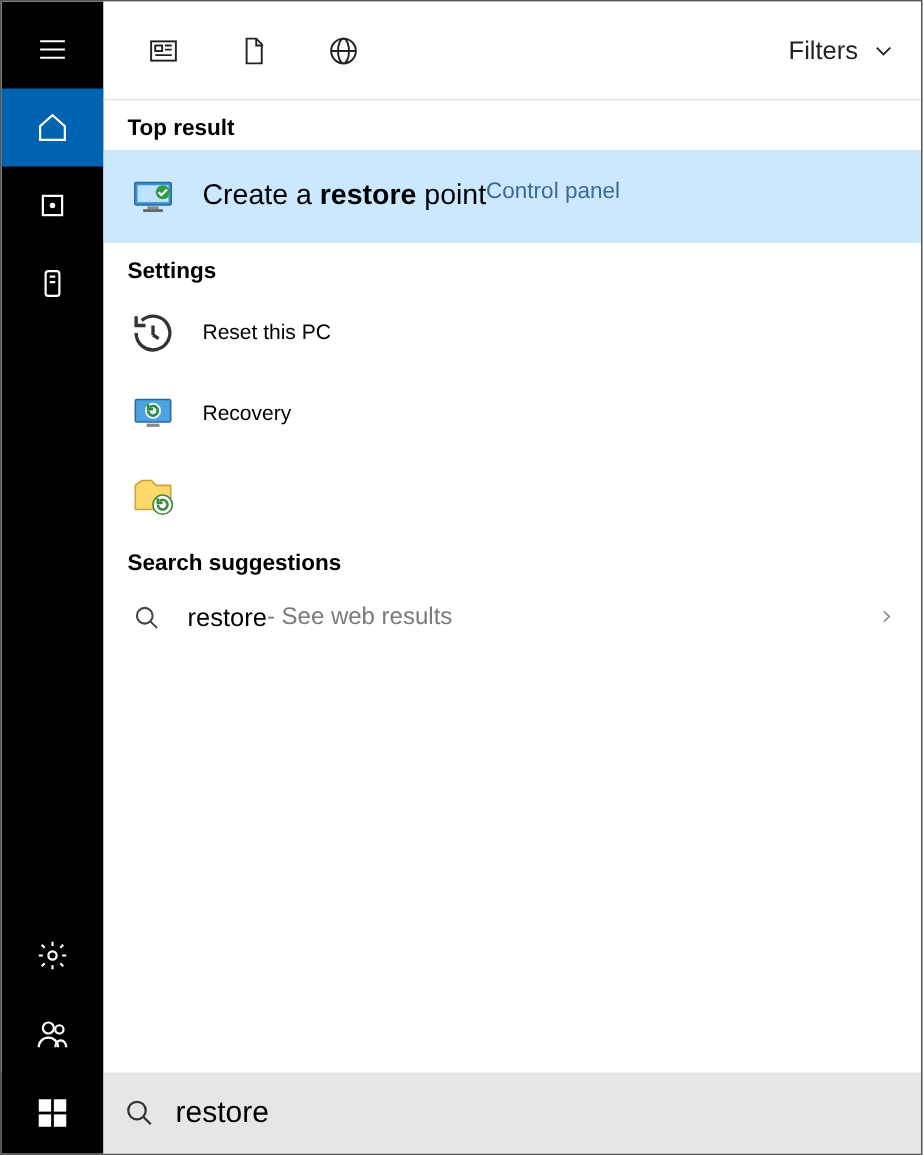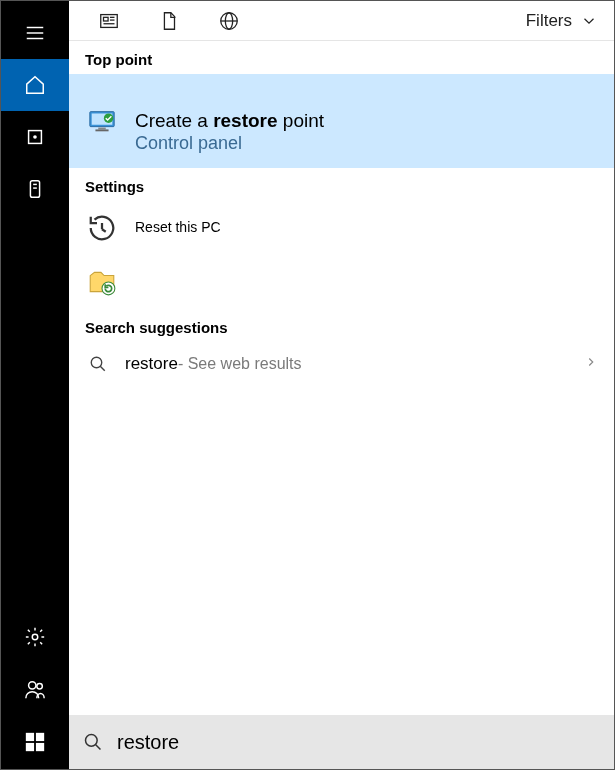--- a/index.html
+++ b/index.html
@@ -46,21 +46,21 @@
   .start-button svg { width:22px; height:22px; fill:#fff; }
 
   
   .main {
     flex: 1;
     display: flex;
     flex-direction: column;
     background: #fff;
   }
   .topbar {
-    height: 40px;
+    height: 66px;
     display: flex;
     align-items: center;
     padding: 0 10px;
     border-bottom: 1px solid #e5e5e5;
   }
   .topbar .scope {
     width: 60px; height: 56px;
     display:flex;align-items:center;justify-content:center;
     cursor:pointer;
   }
@@ -92,23 +92,23 @@
   .result-row.top {
     background:#cce8ff;
     padding: 14px 16px;
   }
   .result-icon {
     width:34px;height:34px;
     display:flex;align-items:center;justify-content:center;
     flex-shrink:0;
   }
   .result-icon svg{width:30px;height:30px;}
-  .result-labels { display:flex;flex-direction:column;margin-top:21px; }
+  .result-labels { display:flex;flex-direction:row; }
   .result-title { font-size:19px; color:#000; line-height:1.25; }
-  .result-sub { font-size:18px; color:#4a6; color:#5a7d9a; }
+  .result-sub { font-size:15px; color:#4a6; color:#5a7d9a; }
   .result-sub { color:#3a6a93; }
   .settings-row .result-title { font-size:14px; }
   .suggestion-row {
     display:flex;align-items:center;
     padding: 12px 16px;
     cursor:pointer;
   }
   .suggestion-row .sicon{width:26px;display:flex;justify-content:center;margin-right:14px;}
   .suggestion-row .sicon svg{width:18px;height:18px;stroke:#444;fill:none;stroke-width:1.8;}
   .suggestion-text{font-size:17px;color:#000;}
@@ -218,21 +218,21 @@
       </div>
       <div class="filters">
         <span>Filters</span>
         <svg viewBox="0 0 24 24">
             <polyline points="6 9 12 15 18 9"></polyline>
           </svg>
       </div>
     </div>
 
     <div class="content-scroll">
-      <div class="section-header">Top point</div>
+      <div class="section-header">Top result</div>
 
       <div class="result-row top">
         <div class="result-icon">
           <svg viewBox="0 0 32 32">
               <rect x="3" y="6" width="26" height="16" rx="1" fill="#3a93d8" stroke="#2a6aa0"></rect>
               <rect x="5" y="8" width="22" height="12" fill="#bfe3ff"></rect>
               <rect x="12" y="23" width="8" height="2" fill="#888"></rect>
               <rect x="9" y="25" width="14" height="2" fill="#666"></rect>
               <circle cx="23" cy="13" r="5" fill="#2d9e3f"></circle>
               <path d="M20 13l2 2 4-4" stroke="#fff" stroke-width="1.5" fill="none"></path>
@@ -253,20 +253,32 @@
           <svg viewBox="0 0 24 24" stroke="#333" fill="none" stroke-width="1.8">
               <path d="M3 12a9 9 0 1 0 3-6.7"></path>
               <polyline points="3 3 3 8 8 8"></polyline>
               <line x1="12" y1="8" x2="12" y2="13"></line>
               <line x1="12" y1="13" x2="15" y2="15"></line>
             </svg>
         </div>
         <div class="result-title">Reset this PC</div>
       </div>
 
+      <div class="result-row settings-row">
+        <div class="result-icon">
+          <svg viewBox="0 0 28 28">
+              <rect x="3" y="5" width="22" height="14" rx="1" fill="#4aa3e0" stroke="#2a6aa0"></rect>
+              <rect x="10" y="20" width="8" height="2" fill="#888"></rect>
+              <circle cx="14" cy="12" r="5" fill="#fff" opacity="0.85"></circle>
+              <path d="M11 12a3 3 0 1 0 1-2.2" stroke="#2a8a3a" fill="none" stroke-width="1.6"></path>
+              <polyline points="11 8 11 11 14 11" stroke="#2a8a3a" fill="none" stroke-width="1.6"></polyline>
+            </svg>
+        </div>
+        <div class="result-title">Recovery</div>
+      </div>
 
       <div class="result-row settings-row">
         <div class="result-icon">
           <svg viewBox="0 0 28 28">
               <path d="M3 8l4-3h6l3 3h9v15H3z" fill="#ffd76a" stroke="#caa43a"></path>
               <circle cx="20" cy="20" r="6" fill="#fff" stroke="#3a8a3a"></circle>
               <path d="M17 20a3 3 0 1 0 1-2.2" stroke="#3a8a3a" fill="none" stroke-width="1.6"></path>
               <polyline points="17 16 17 19 20 19" stroke="#3a8a3a" fill="none" stroke-width="1.6"></polyline>
             </svg>
         </div>

